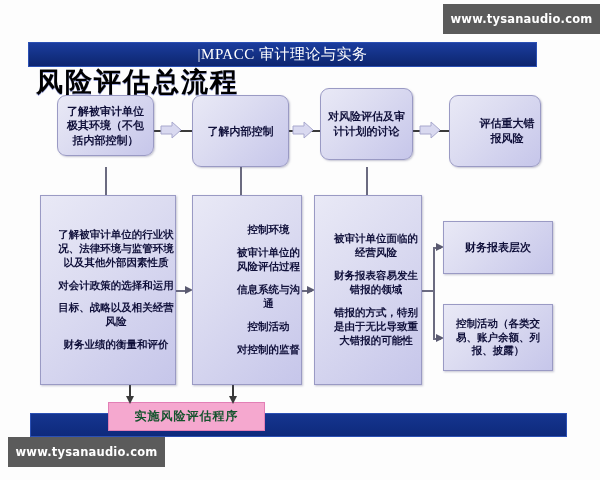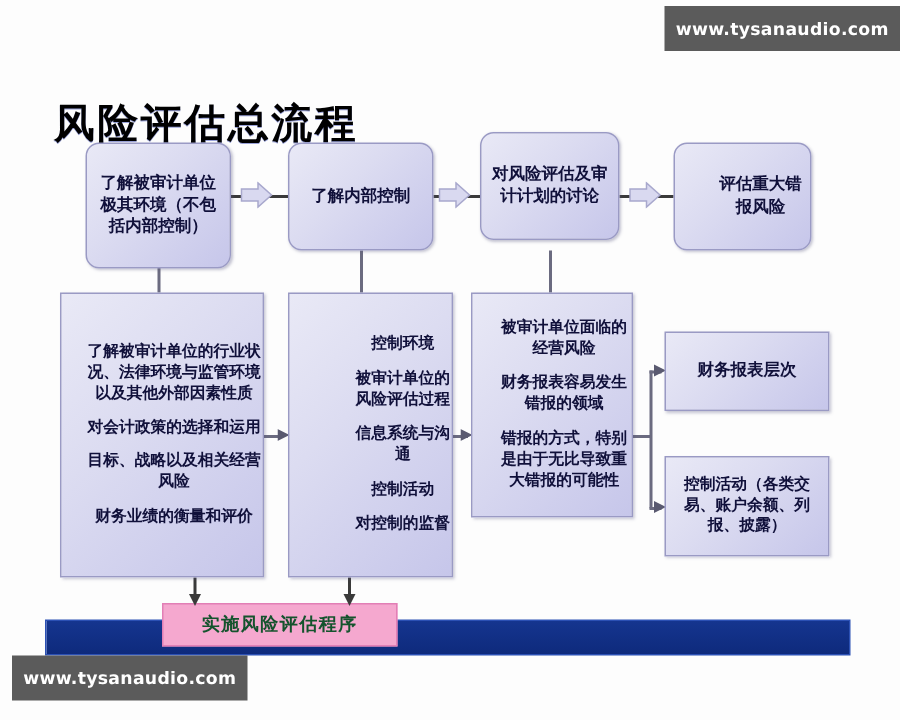--- a/index.html
+++ b/index.html
@@ -55,29 +55,29 @@
     border:1px solid #9a9ac4;
     display:flex;align-items:center;justify-content:center;
     text-align:center;color:#10103a;font-weight:bold;
     line-height:1.32;z-index:20;
     box-shadow:1px 1px 2px rgba(90,90,130,.35);
   }
   .node.round{border-radius:9px;}
   .node .txt{display:block;padding:0 4px;}
 
   
-  #n-row1-1{left:57px;top:95px;width:97px;height:84px;font-size:11px;}
+  #n-row1-1{left:57px;top:95px;width:97px;height:61px;font-size:11px;}
   #n-row1-2{left:192px;top:95px;width:97px;height:72px;font-size:11px;}
   #n-row1-3{left:320px;top:88px;width:93px;height:72px;font-size:11px;}
   #n-row1-4{left:449px;top:95px;width:92px;height:72px;font-size:11px;padding-left:24px;}
 
   
   #n-col1{left:40px;top:195px;width:136px;height:190px;font-size:10.5px;}
   #n-col2{left:192px;top:195px;width:110px;height:190px;font-size:10.5px;padding-left:27px;}
-  #n-col3{left:314px;top:195px;width:108px;height:150px;font-size:10.5px;}
+  #n-col3{left:314px;top:195px;width:108px;height:190px;font-size:10.5px;}
   #n-right-1{left:443px;top:221px;width:110px;height:53px;font-size:11px;}
   #n-right-2{left:443px;top:304px;width:110px;height:67px;font-size:10.5px;}
 
   .node .stack{display:block;}
   .node .stack p{margin:0 0 9px 16px;}
   .node .stack p:last-child{margin-bottom:0;}
 
   
   #n-pink{
     position:absolute;left:108px;top:402px;width:155px;height:27px;
@@ -97,20 +97,23 @@
 
   
   .thinarrow{position:absolute;z-index:14;}
   .thinarrow svg{display:block;}
 </style>
 </head>
 <body>
 
 <div id="slide">
 
+  <div id="header-bar">
+    <span id="header-title">|MPACC 审计理论与实务</span>
+  </div>
   <div id="slide-title">风险评估总流程</div>
 
   <div class="hline" style="left:154px;top:130px;width:38px;"></div>
   <div class="hline" style="left:289px;top:130px;width:31px;"></div>
   <div class="hline" style="left:413px;top:130px;width:36px;"></div>
 
   <div class="blockarrow" style="left:160px;top:121px;">
     <svg width="22" height="18" viewBox="0 0 22 18">
       <polygon points="1,5 12,5 12,1 21,9 12,17 12,13 1,13" fill="#d9d9f0" stroke="#a8a8cd" stroke-width="1"></polygon>
     </svg>

